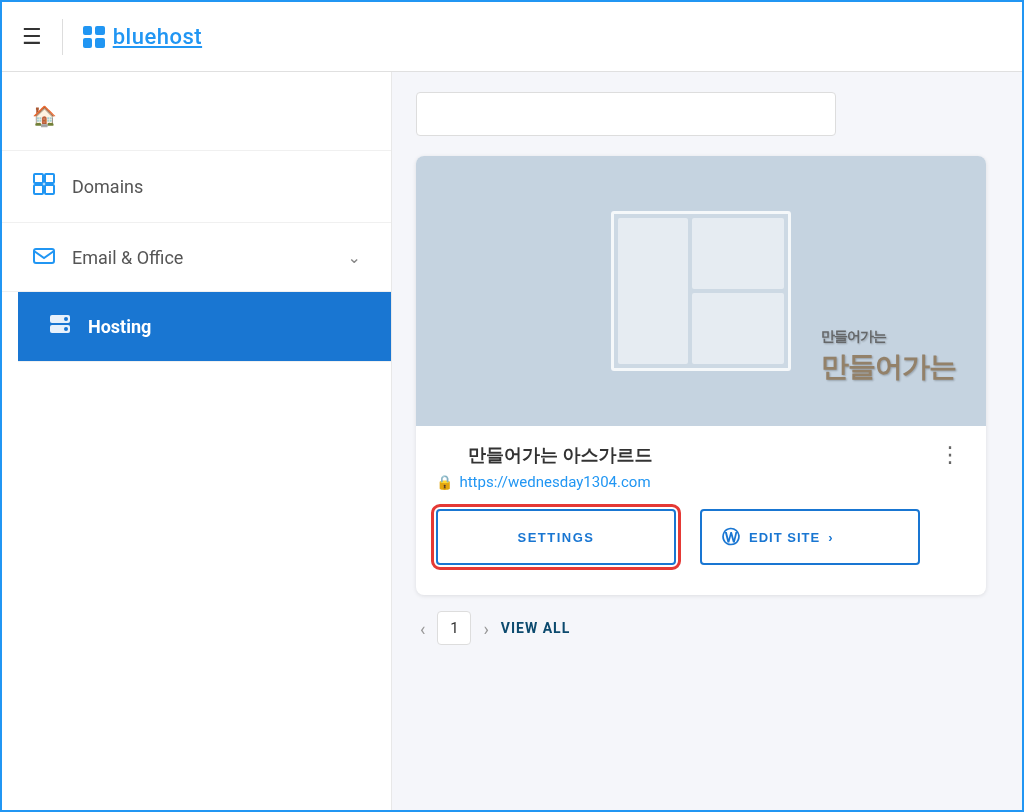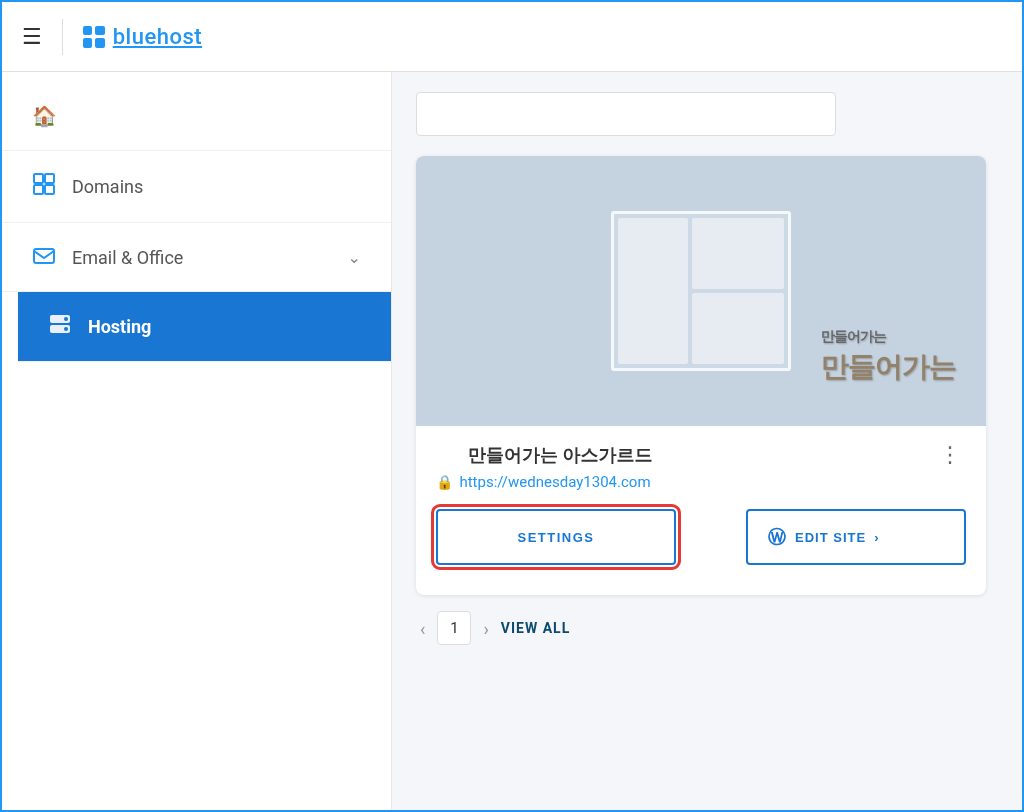--- a/index.html
+++ b/index.html
@@ -227,23 +227,22 @@
       color: #4caf50;
       font-size: 14px;
     }
     .site-url {
       color: #2196f3;
       font-size: 15px;
       text-decoration: none;
     }
     .card-actions {
       display: flex;
-      gap: 14px;
+      gap: 24px;
       padding: 0 0 0 0;
-      justify-content: space-between;
     }
     .btn-settings {
       flex: 1;
       max-width: 240px;
       padding: 14px 20px;
       border: 2.5px solid #1976d2;
       background: #fff;
       color: #1976d2;
       font-size: 13px;
       font-weight: 700;

